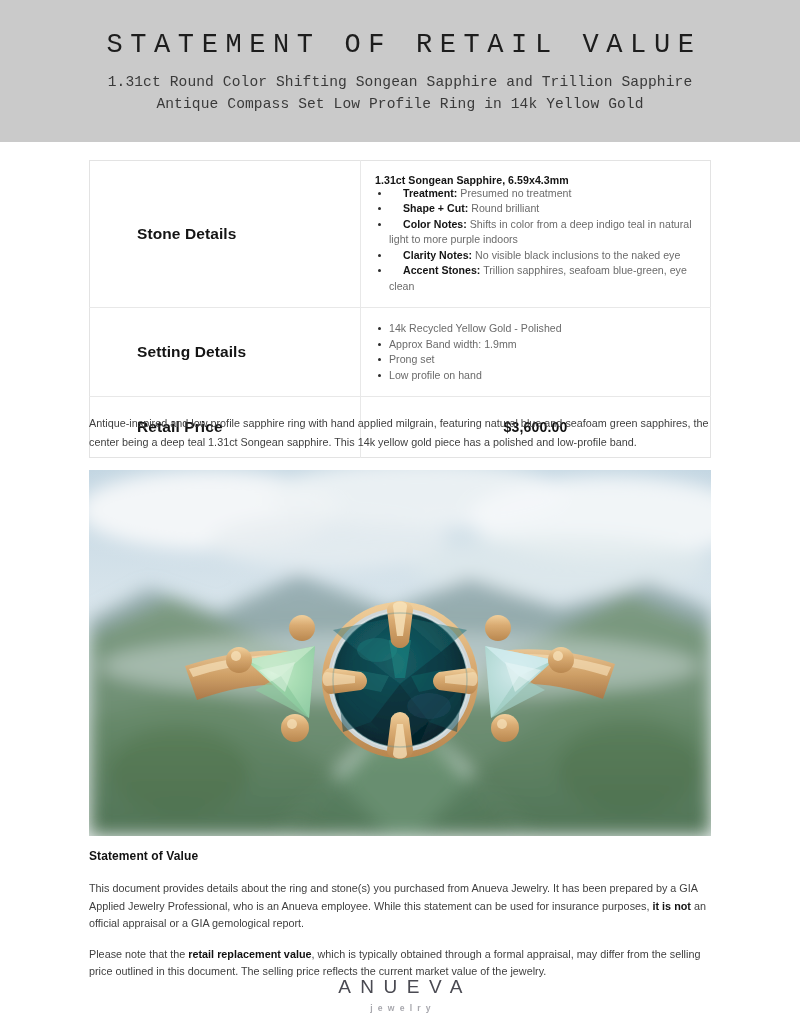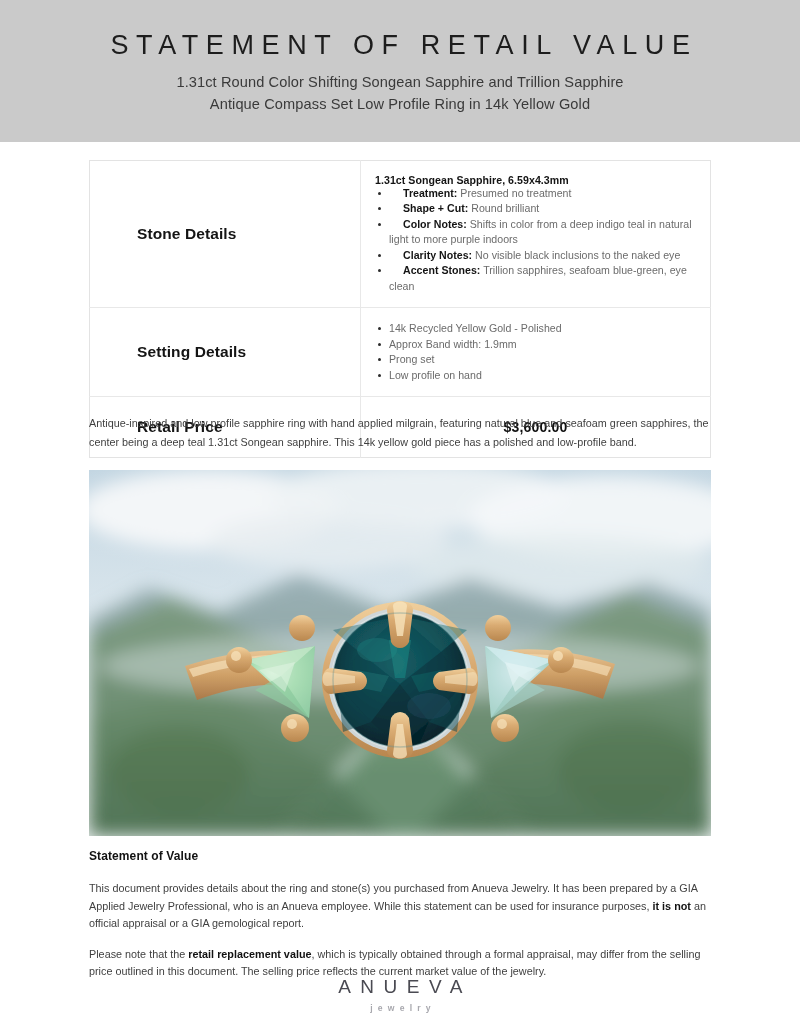--- a/index.html
+++ b/index.html
@@ -25,20 +25,21 @@
     position: absolute;
     left: 0; top: 0;
     width: 800px;
     height: 142px;
     background: #cacaca;
     display: flex;
     flex-direction: column;
     align-items: center;
     justify-content: center;
     padding-top: 4px;
+    font-family: Liberation Mono, monospace;
   }
 
   .doc-title {
     font-size: 27px;
     font-weight: 300;
     letter-spacing: 7.6px;
     color: #1d1d1d;
     text-align: center;
     line-height: 1.1;
     padding-left: 8px;

